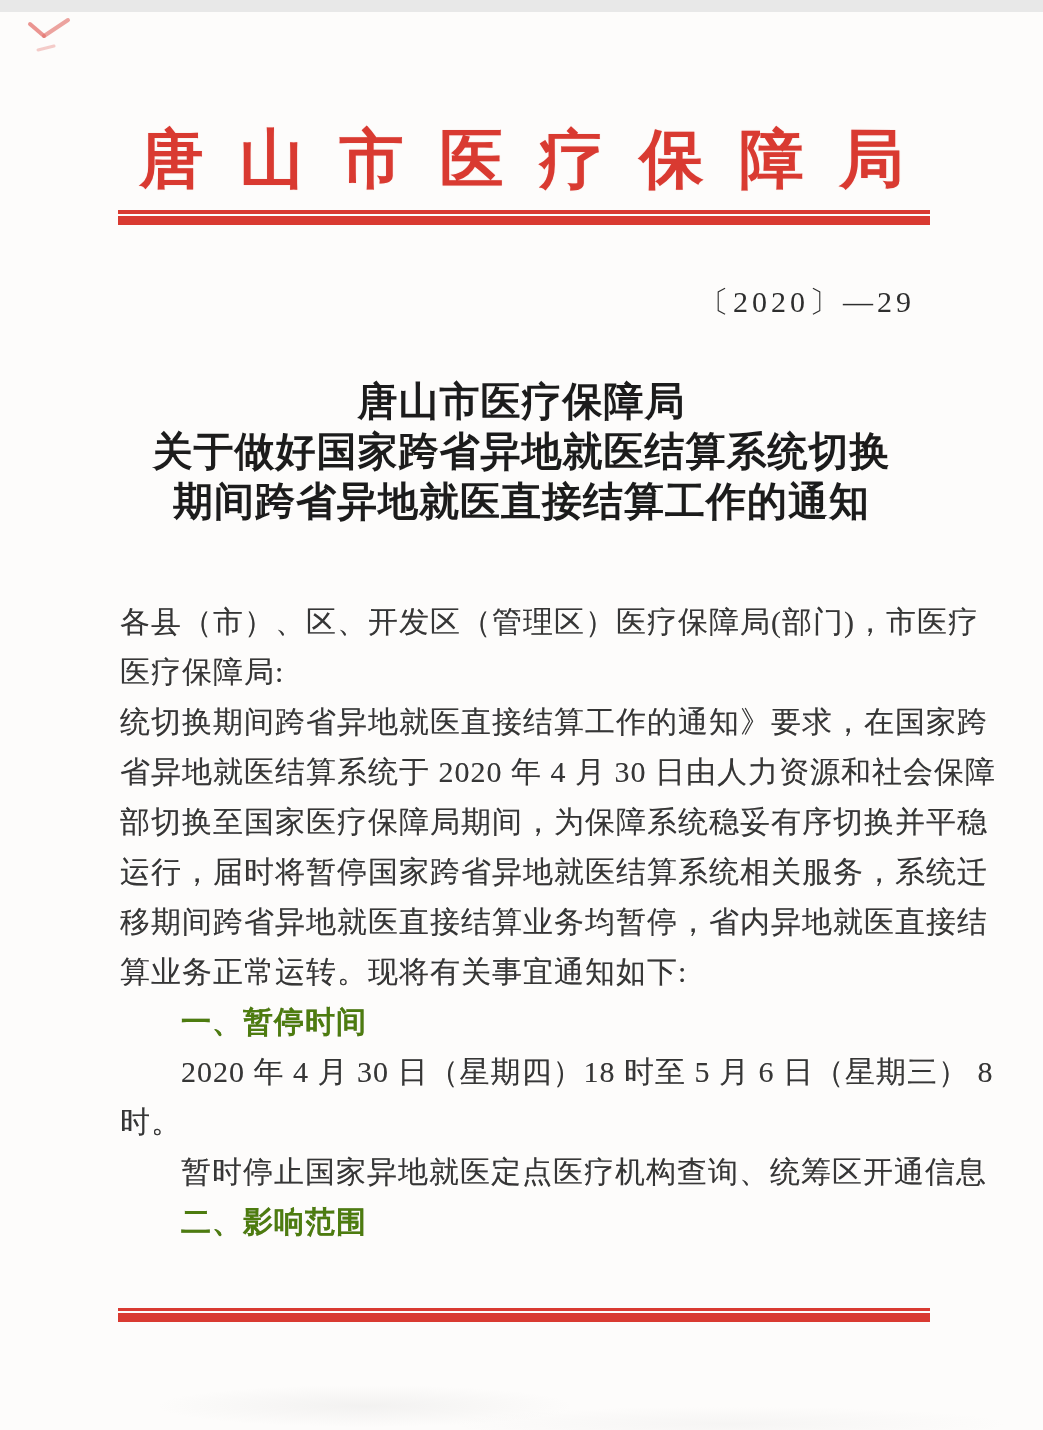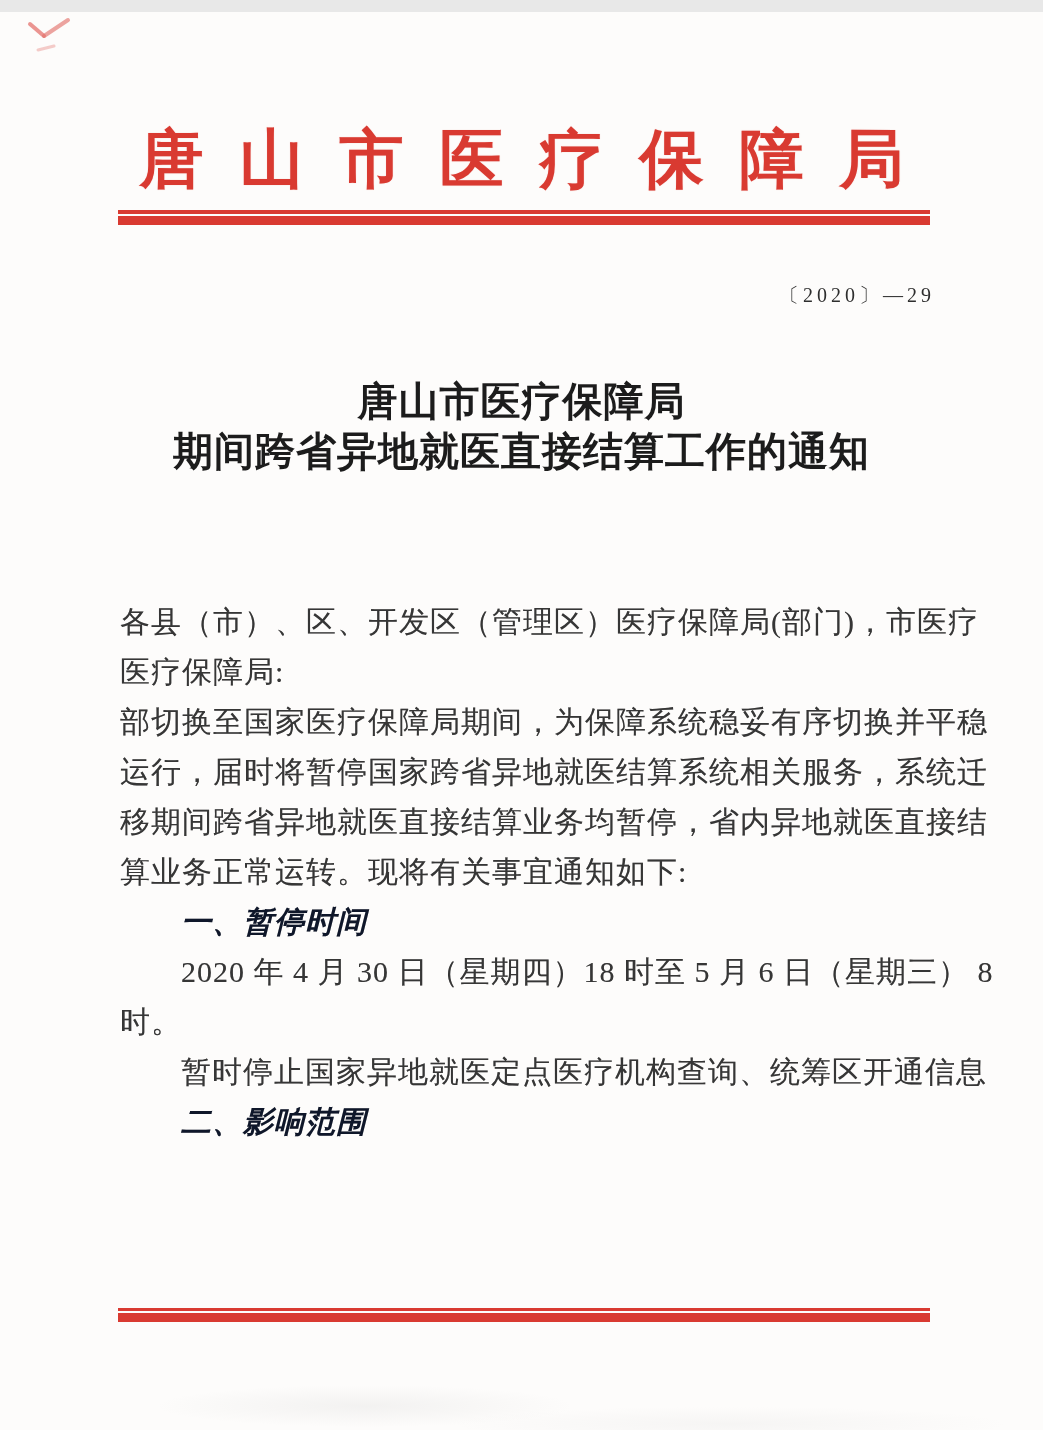--- a/index.html
+++ b/index.html
@@ -66,22 +66,22 @@
     top: 1296px;
     height: 14px;
     background: linear-gradient(to bottom,
       #d93a31 0px, #d93a31 3px,
       #fdfcfb 3px, #fdfcfb 5px,
       #d93a31 5px, #d93a31 14px);
   }
   .doc-num {
     position: absolute;
     top: 270px;
-    right: 108px;
-    font-size: 20px;
+    right: 128px;
+    font-size: 30px;
     letter-spacing: 4px;
     color: #2e2e2e;
     white-space: nowrap;
   }
   .title {
     position: absolute;
     top: 364px;
     left: 0;
     right: 0;
     text-align: center;
@@ -108,22 +108,21 @@
   .doc-body .line {
     white-space: nowrap;
     letter-spacing: 1px;
   }
   .doc-body .line.indent {
     padding-left: 61px;
   }
   .doc-body .line.bold {
     font-family: "Liberation Sans", "DejaVu Sans", sans-serif;
     font-weight: bold;
-    color: #0f172a;
-    font-style: italic;
+    color: #4d7c0f;
   }
 </style>
 </head>
 <body>
 
 <div class="page">
 
   <svg class="pen-mark" viewBox="0 0 52 42" xmlns="http://www.w3.org/2000/svg">
     <path d="M6 8 L20 20" stroke="#e4736d" stroke-width="4" stroke-linecap="round" fill="none" opacity="0.75"></path>
     <path d="M20 20 L44 4" stroke="#e4736d" stroke-width="4" stroke-linecap="round" fill="none" opacity="0.65"></path>
@@ -131,26 +130,29 @@
   </svg>
 
   <div class="agency">唐山市医疗保障局</div>
 
   <div class="sep sep-top"></div>
 
   <div class="doc-num">〔2020〕—29</div>
 
   <div class="title">
     <div class="t-line">唐山市医疗保障局</div>
+    <div class="t-line">关于做好国家跨省异地就医结算系统切换</div>
     <div class="t-line">期间跨省异地就医直接结算工作的通知</div>
   </div>
 
   <div class="doc-body" id="body-lines">
       <div class="line">各县（市）、区、开发区（管理区）医疗保障局(部门)，市医疗</div>
       <div class="line">医疗保障局:</div>
+      <div class="line">统切换期间跨省异地就医直接结算工作的通知》要求，在国家跨</div>
+      <div class="line">省异地就医结算系统于 2020 年 4 月 30 日由人力资源和社会保障</div>
       <div class="line">部切换至国家医疗保障局期间，为保障系统稳妥有序切换并平稳</div>
       <div class="line">运行，届时将暂停国家跨省异地就医结算系统相关服务，系统迁</div>
       <div class="line">移期间跨省异地就医直接结算业务均暂停，省内异地就医直接结</div>
       <div class="line">算业务正常运转。现将有关事宜通知如下:</div>
       <div class="line indent bold">一、暂停时间</div>
       <div class="line indent">2020 年 4 月 30 日（星期四）18 时至 5 月 6 日（星期三） 8</div>
       <div class="line">时。</div>
       <div class="line indent">暂时停止国家异地就医定点医疗机构查询、统筹区开通信息</div>
       <div class="line indent bold">二、影响范围</div>
     </div>

